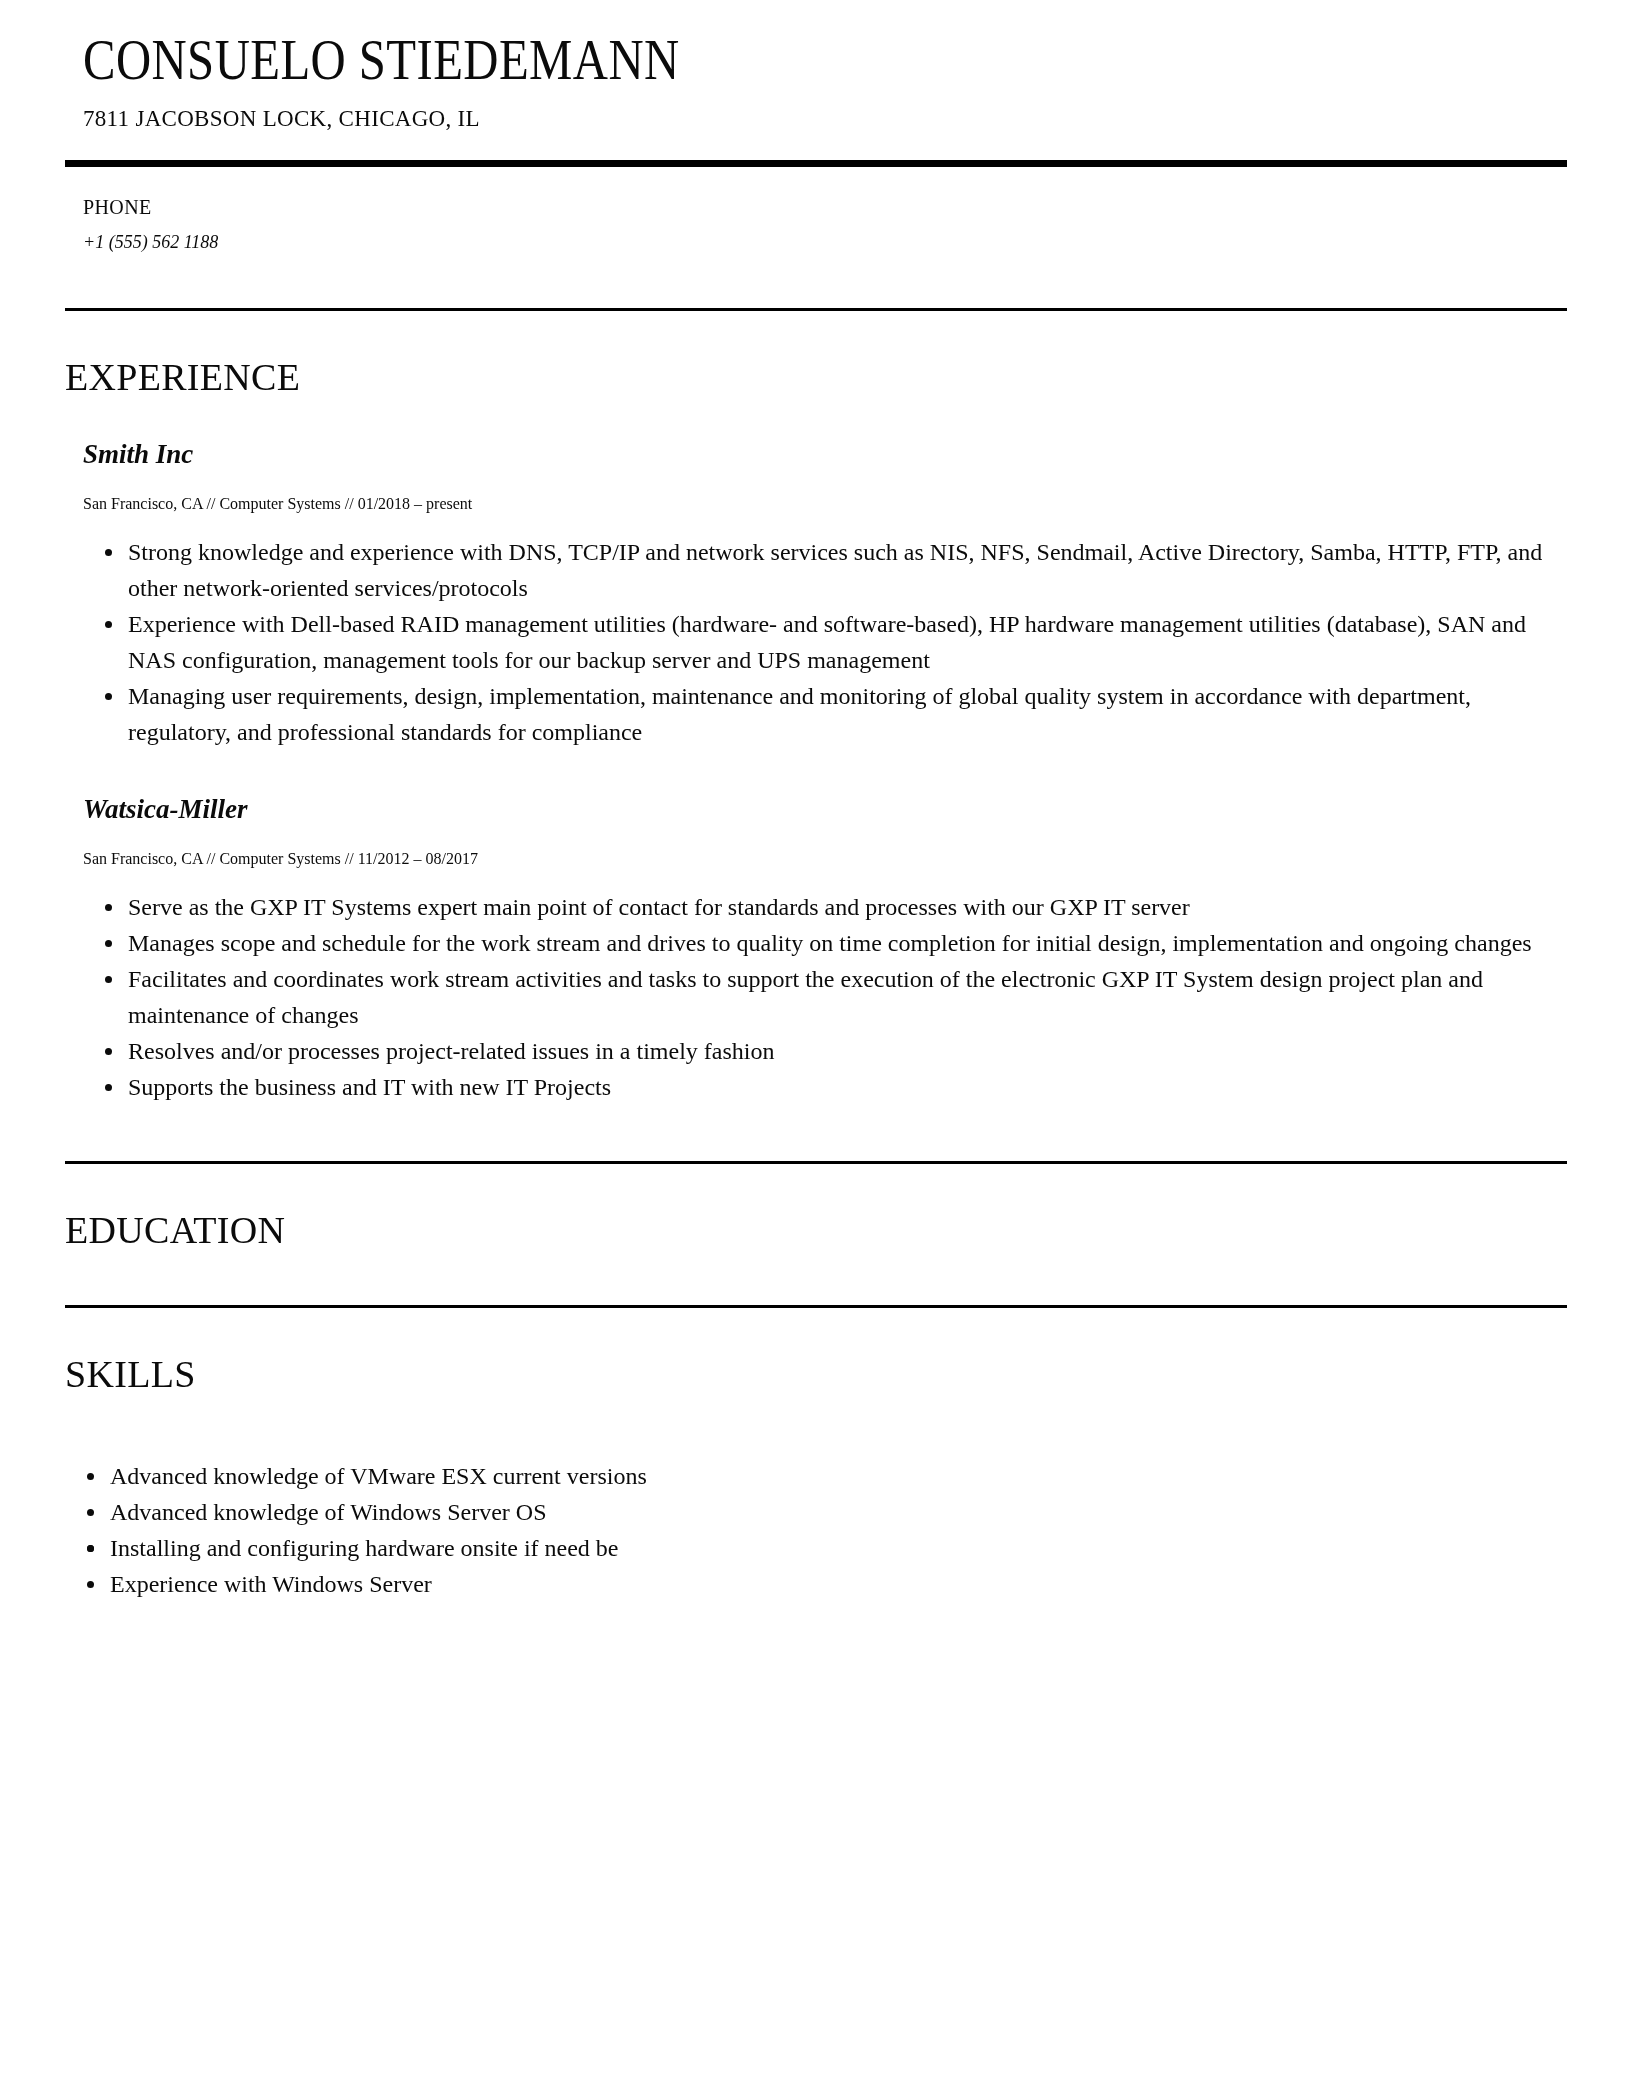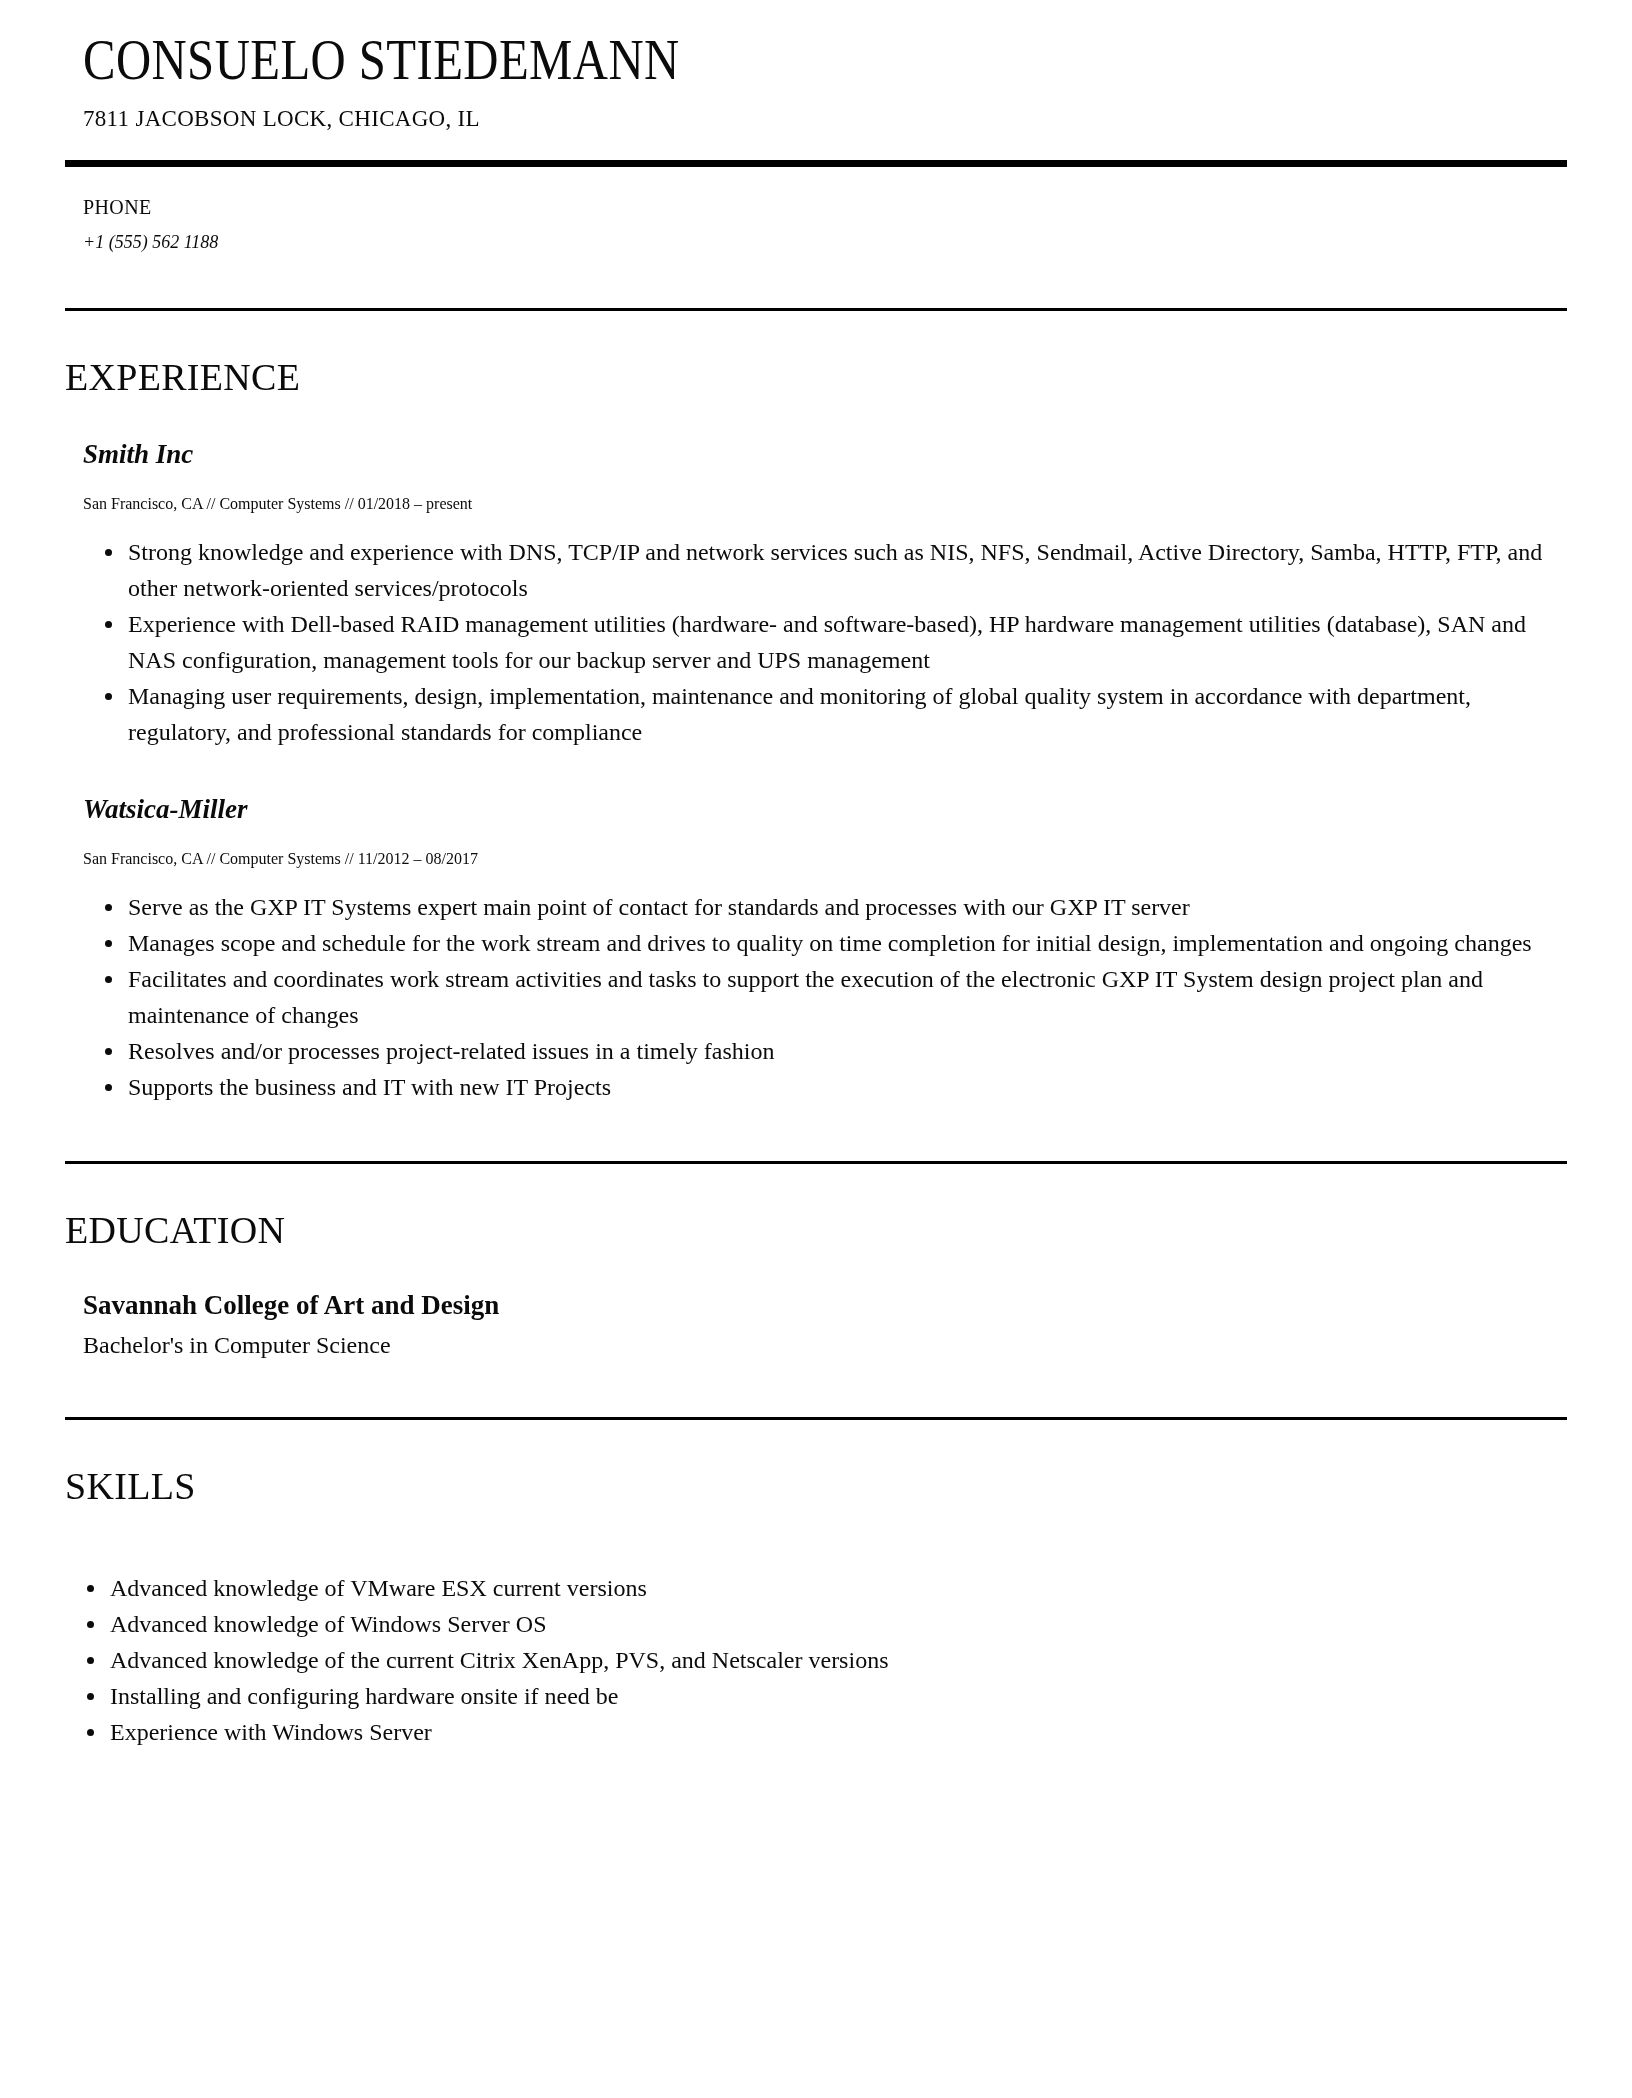--- a/index.html
+++ b/index.html
@@ -158,32 +158,28 @@
         <li><span class="bullet-marker"></span><span>Resolves and/or processes project-related issues in a timely fashion</span></li>
         <li><span class="bullet-marker"></span><span>Supports the business and IT with new IT Projects</span></li>
       </ul>
     </div>
   </section>
 
   <div class="rule-thin rule-after-experience"></div>
 
   <section>
     <h2 class="section-title">EDUCATION</h2>
-    <div class="edu-block inset">
-      <div class="edu-school">Savannah College of Art and Design</div>
-      <div class="edu-degree">Bachelor's in Computer Science</div>
-    </div>
   </section>
 
   <div class="rule-thin rule-after-education"></div>
 
   <section>
     <h2 class="section-title">SKILLS</h2>
     <ul class="bullets skills inset">
       <li><span class="bullet-marker"></span><span>Advanced knowledge of VMware ESX current versions</span></li>
       <li><span class="bullet-marker"></span><span>Advanced knowledge of Windows Server OS</span></li>
-      <li><span class="bullet-marker"></span><span>Advanced knowledge of the current Citrix XenApp, PVS, and Netscaler versions</span></li>
+      <li><span class="bullet-marker"></span></li>
       <li><span class="bullet-marker"></span><span>Installing and configuring hardware onsite if need be</span></li>
       <li><span class="bullet-marker"></span><span>Experience with Windows Server</span></li>
     </ul>
   </section>
 
 </div>
 
 </body></html>

